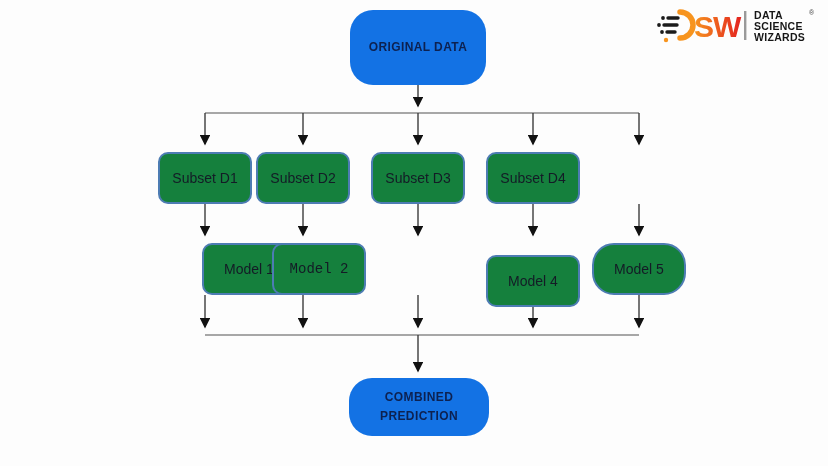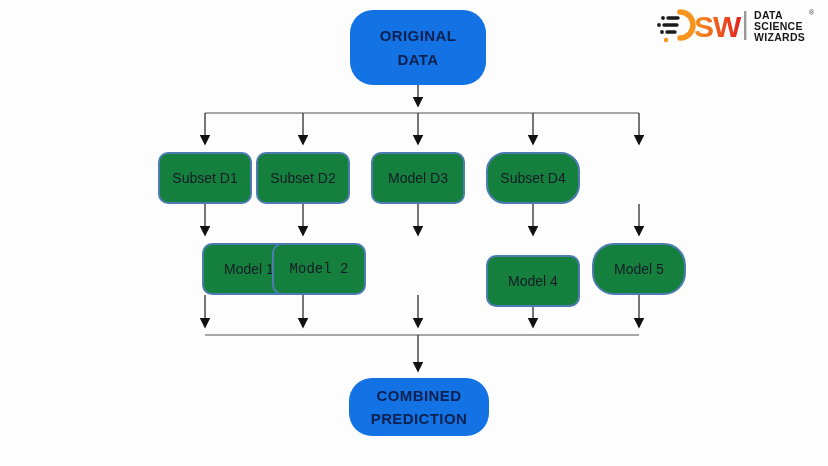--- a/index.html
+++ b/index.html
@@ -7,21 +7,21 @@
     position:relative;width:828px;height:466px;background:#fdfdfd;
     font-family:"Liberation Sans",sans-serif;overflow:hidden;
   }
   .node{
     position:absolute;display:flex;align-items:center;justify-content:center;
     text-align:center;box-sizing:border-box;
   }
   .node .lbl{display:block;width:100%;}
   .primary{
     background:#1372e4;color:#0d2150;border-radius:23px;
-    font-weight:bold;font-size:15px;letter-spacing:.4px;line-height:1.55;
+    font-weight:bold;font-size:12px;letter-spacing:.4px;line-height:1.55;
     padding:4px 8px;
   }
   .secondary{
     background:#15803d;border:2px solid #4d7cb3;border-radius:10px;
     color:#141b26;font-size:14px;font-weight:500;
     width:94px;height:52px;justify-content:center;
   }
   .subset-row{top:152px;}
   .model-row{top:243px;}
   .connectors{position:absolute;left:0;top:0;width:828px;height:466px;}
@@ -70,23 +70,23 @@
     <span class="lbl">ORIGINAL DATA</span>
   </div>
 
   <div class="node secondary subset-row" style="left:158px;">
     <span class="lbl">Subset D1</span>
   </div>
   <div class="node secondary subset-row" style="left:256px;">
     <span class="lbl">Subset D2</span>
   </div>
   <div class="node secondary subset-row" style="left:371px;">
-    <span class="lbl">Model D3</span>
+    <span class="lbl">Subset D3</span>
   </div>
-  <div class="node secondary subset-row" style="left:486px;border-radius:19px;">
+  <div class="node secondary subset-row" style="left:486px;">
     <span class="lbl">Subset D4</span>
   </div>
 
   <div class="node secondary model-row" style="left:158px;margin-left:44px;">
     <span class="lbl">Model 1</span>
   </div>
   <div class="node secondary model-row" style="left:272px;font-family:Liberation Mono, monospace;">
     <span class="lbl">Model 2</span>
   </div>
   <div class="node secondary model-row" style="left:486px;margin-top:12px;">

